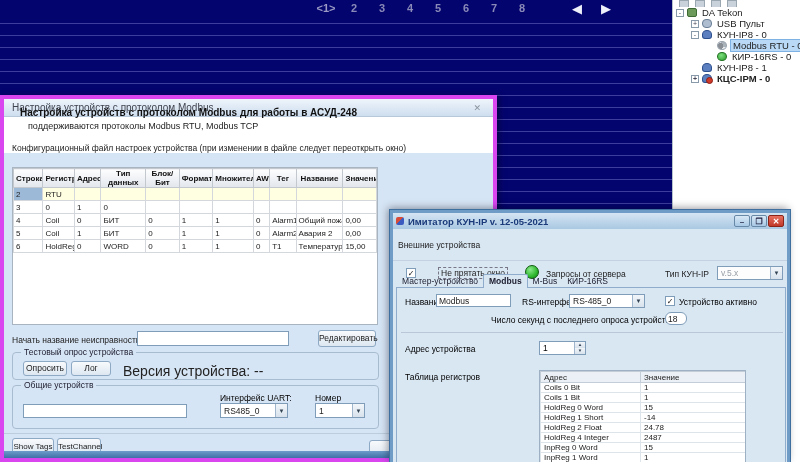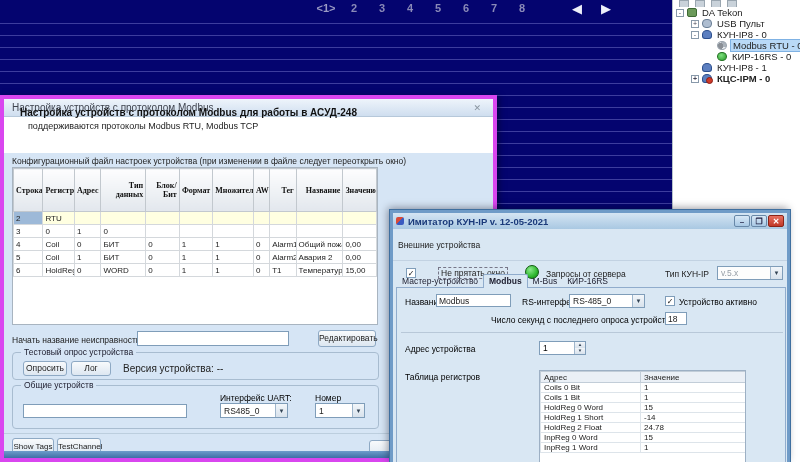--- a/index.html
+++ b/index.html
@@ -50,37 +50,37 @@
 
   
   .modbus-win { position:absolute; left:0; top:95px; width:497px; height:367px; background:#d6e5f5;
     border:4px solid #d946ef; z-index:3; box-shadow:2px 2px 6px rgba(0,0,20,.5); }
   .mw-title { height:18px; background:linear-gradient(#eef4fb,#cfdeef); border-bottom:1px solid #b6c8da;
     display:flex; align-items:center; padding:0 8px; font-size:10px; color:#404550; }
   .mw-close { margin-left:auto; color:#8a95a0; font-size:9px; margin-right:4px; cursor:default; }
   .mw-white { position:absolute; left:0; top:18px; width:100%; height:36px; background:#fff; }
   .mw-heading { position:absolute; left:16px; top:8px; font-size:10px; font-weight:bold; color:#111; }
   .mw-subheading { position:absolute; left:24px; top:22px; font-size:9px; color:#222; }
-  .mw-config-label { position:absolute; left:8px; top:57px; font-size:8.5px; color:#222; }
+  .mw-config-label { position:absolute; left:8px; top:44px; font-size:8.5px; color:#222; }
   .cfg-box { position:absolute; left:8px; top:68px; width:366px; height:158px; background:#fff; border:1px solid #a8b4c0; }
   table.grid { border-collapse:collapse; table-layout:fixed; width:364px; font-size:8px; }
   table.grid th { background:linear-gradient(#fdfdfe,#e2e7ed); border:1px solid #c2c8ce; font-weight:bold;
-    height:14px; text-align:right; padding:12px 2px; font-size:8px; color:#111; overflow:hidden;font-family:Liberation Serif, serif; }
+    height:14px; text-align:center; padding:0 2px; font-size:8px; color:#111; overflow:hidden; }
   table.grid td { border:1px solid #d4d8dc; height:13px; padding:0 2px; color:#222; overflow:hidden; white-space:nowrap; }
   td.cell-sel { background:#9db9d8; }
   td.cell-hl { background:#ffffe1; }
   .scada-row-label { position:absolute; left:8px; top:236px; font-size:8.5px; color:#222; }
   .scada-input { position:absolute; left:133px; top:232px; width:152px; height:15px; }
   .edit-btn { position:absolute; left:314px; top:231px; width:58px; height:17px; line-height:15px; }
   .groupbox { position:absolute; border:1px solid #a8bcd0; border-radius:4px; }
   .groupbox > .glabel { position:absolute; top:-6px; left:8px; background:#d6e5f5; padding:0 3px; font-size:8.5px; color:#223; }
   .test-group { left:8px; top:253px; width:367px; height:28px; }
   .poll-btn { position:absolute; left:10px; top:8px; width:44px; height:15px; line-height:13px; }
   .log-btn { position:absolute; left:58px; top:8px; width:40px; height:15px; line-height:13px; }
-  .version-label { position:absolute; left:110px; top:10px; font-size:10px; color:#222; }
+  .version-label { position:absolute; left:110px; top:10px; font-size:14px; color:#222; }
   .general-group { left:8px; top:286px; width:367px; height:44px; }
   .addr-label { position:absolute; left:12px; top:19px; font-size:10px; }
   .addr-input { position:absolute; left:10px; top:18px; width:164px; height:14px; }
   .uart-label { position:absolute; left:207px; top:7px; font-size:8.5px; }
   .uart-combo { left:207px; top:17px; width:68px; height:15px; }
   .devnum-label { position:absolute; left:302px; top:7px; font-size:8.5px; }
   .devnum-combo { left:302px; top:17px; width:50px; height:15px; }
   .mw-bottom { position:absolute; left:0; top:334px; width:100%; height:26px; border-top:1px solid #bccede; }
   .showtags-btn { position:absolute; left:8px; top:4px; width:42px; height:17px; line-height:15px; font-size:8px; }
   .testchannel-btn { position:absolute; left:53px; top:4px; width:44px; height:17px; line-height:15px; font-size:8px; }
@@ -119,21 +119,21 @@
     border-radius:2px 2px 0 0; }
   .sw-panel { position:absolute; left:3px; top:74px; width:390px; height:178px; border:1px solid #90accc;
     background:#d9e7f3; }
   .name-label { position:absolute; left:8px; top:9px; font-size:8.5px; }
   .name-input { position:absolute; left:39px; top:6px; width:75px; height:13px; font-size:8.5px; }
   .rs-label { position:absolute; left:125px; top:9px; font-size:8.5px; }
   .rs-combo { left:172px; top:6px; width:76px; height:14px; }
   .active-cbx { left:268px; top:8px; }
   .active-label { position:absolute; left:282px; top:9px; font-size:8.5px; }
   .sec-label { position:absolute; left:94px; top:27px; font-size:8.5px; }
-  .sec-input { position:absolute; left:268px; top:24px; width:22px; height:13px; font-size:8.5px; }
+  .sec-input { position:absolute; left:268px; top:24px; width:22px; height:13px; font-size:8.5px;border-radius:6px; }
   .sw-sep { position:absolute; left:4px; top:44px; width:382px; border-top:1px solid #b8c8d8; }
   .devaddr-label { position:absolute; left:8px; top:56px; font-size:8.5px; }
   .spinner { position:absolute; left:142px; top:53px; width:47px; height:14px; background:#fff;
     border:1px solid #7f9db9; font-size:8.5px; display:flex; align-items:center; padding-left:3px; }
   .spin-btns { margin-left:auto; width:11px; height:100%; display:flex; flex-direction:column; border-left:1px solid #9fb6cc; }
   .spin-btns span { flex:1; font-size:4.5px; line-height:5px; text-align:center; color:#345;
     background:linear-gradient(#f2f6fa,#d8e2ec); cursor:default; }
   .reg-label { position:absolute; left:8px; top:84px; font-size:8.5px; }
   .reg-box { position:absolute; left:142px; top:82px; width:207px; height:94px; background:#fff; border:1px solid #9db0c4; overflow:hidden; }
   table.reg { border-collapse:collapse; table-layout:fixed; width:205px; font-size:8px; }
@@ -431,20 +431,24 @@
               </tr>
               <tr>
                 <td>HoldReg 1 Short</td>
                 <td>-14</td>
               </tr>
               <tr>
                 <td>HoldReg 2 Float</td>
                 <td>24.78</td>
               </tr>
               <tr>
+                <td>HoldReg 4 Integer</td>
+                <td>2487</td>
+              </tr>
+              <tr>
                 <td>InpReg 0 Word</td>
                 <td>15</td>
               </tr>
               <tr>
                 <td>InpReg 1 Word</td>
                 <td>1</td>
               </tr>
             </tbody>
           </table>
       </div>

